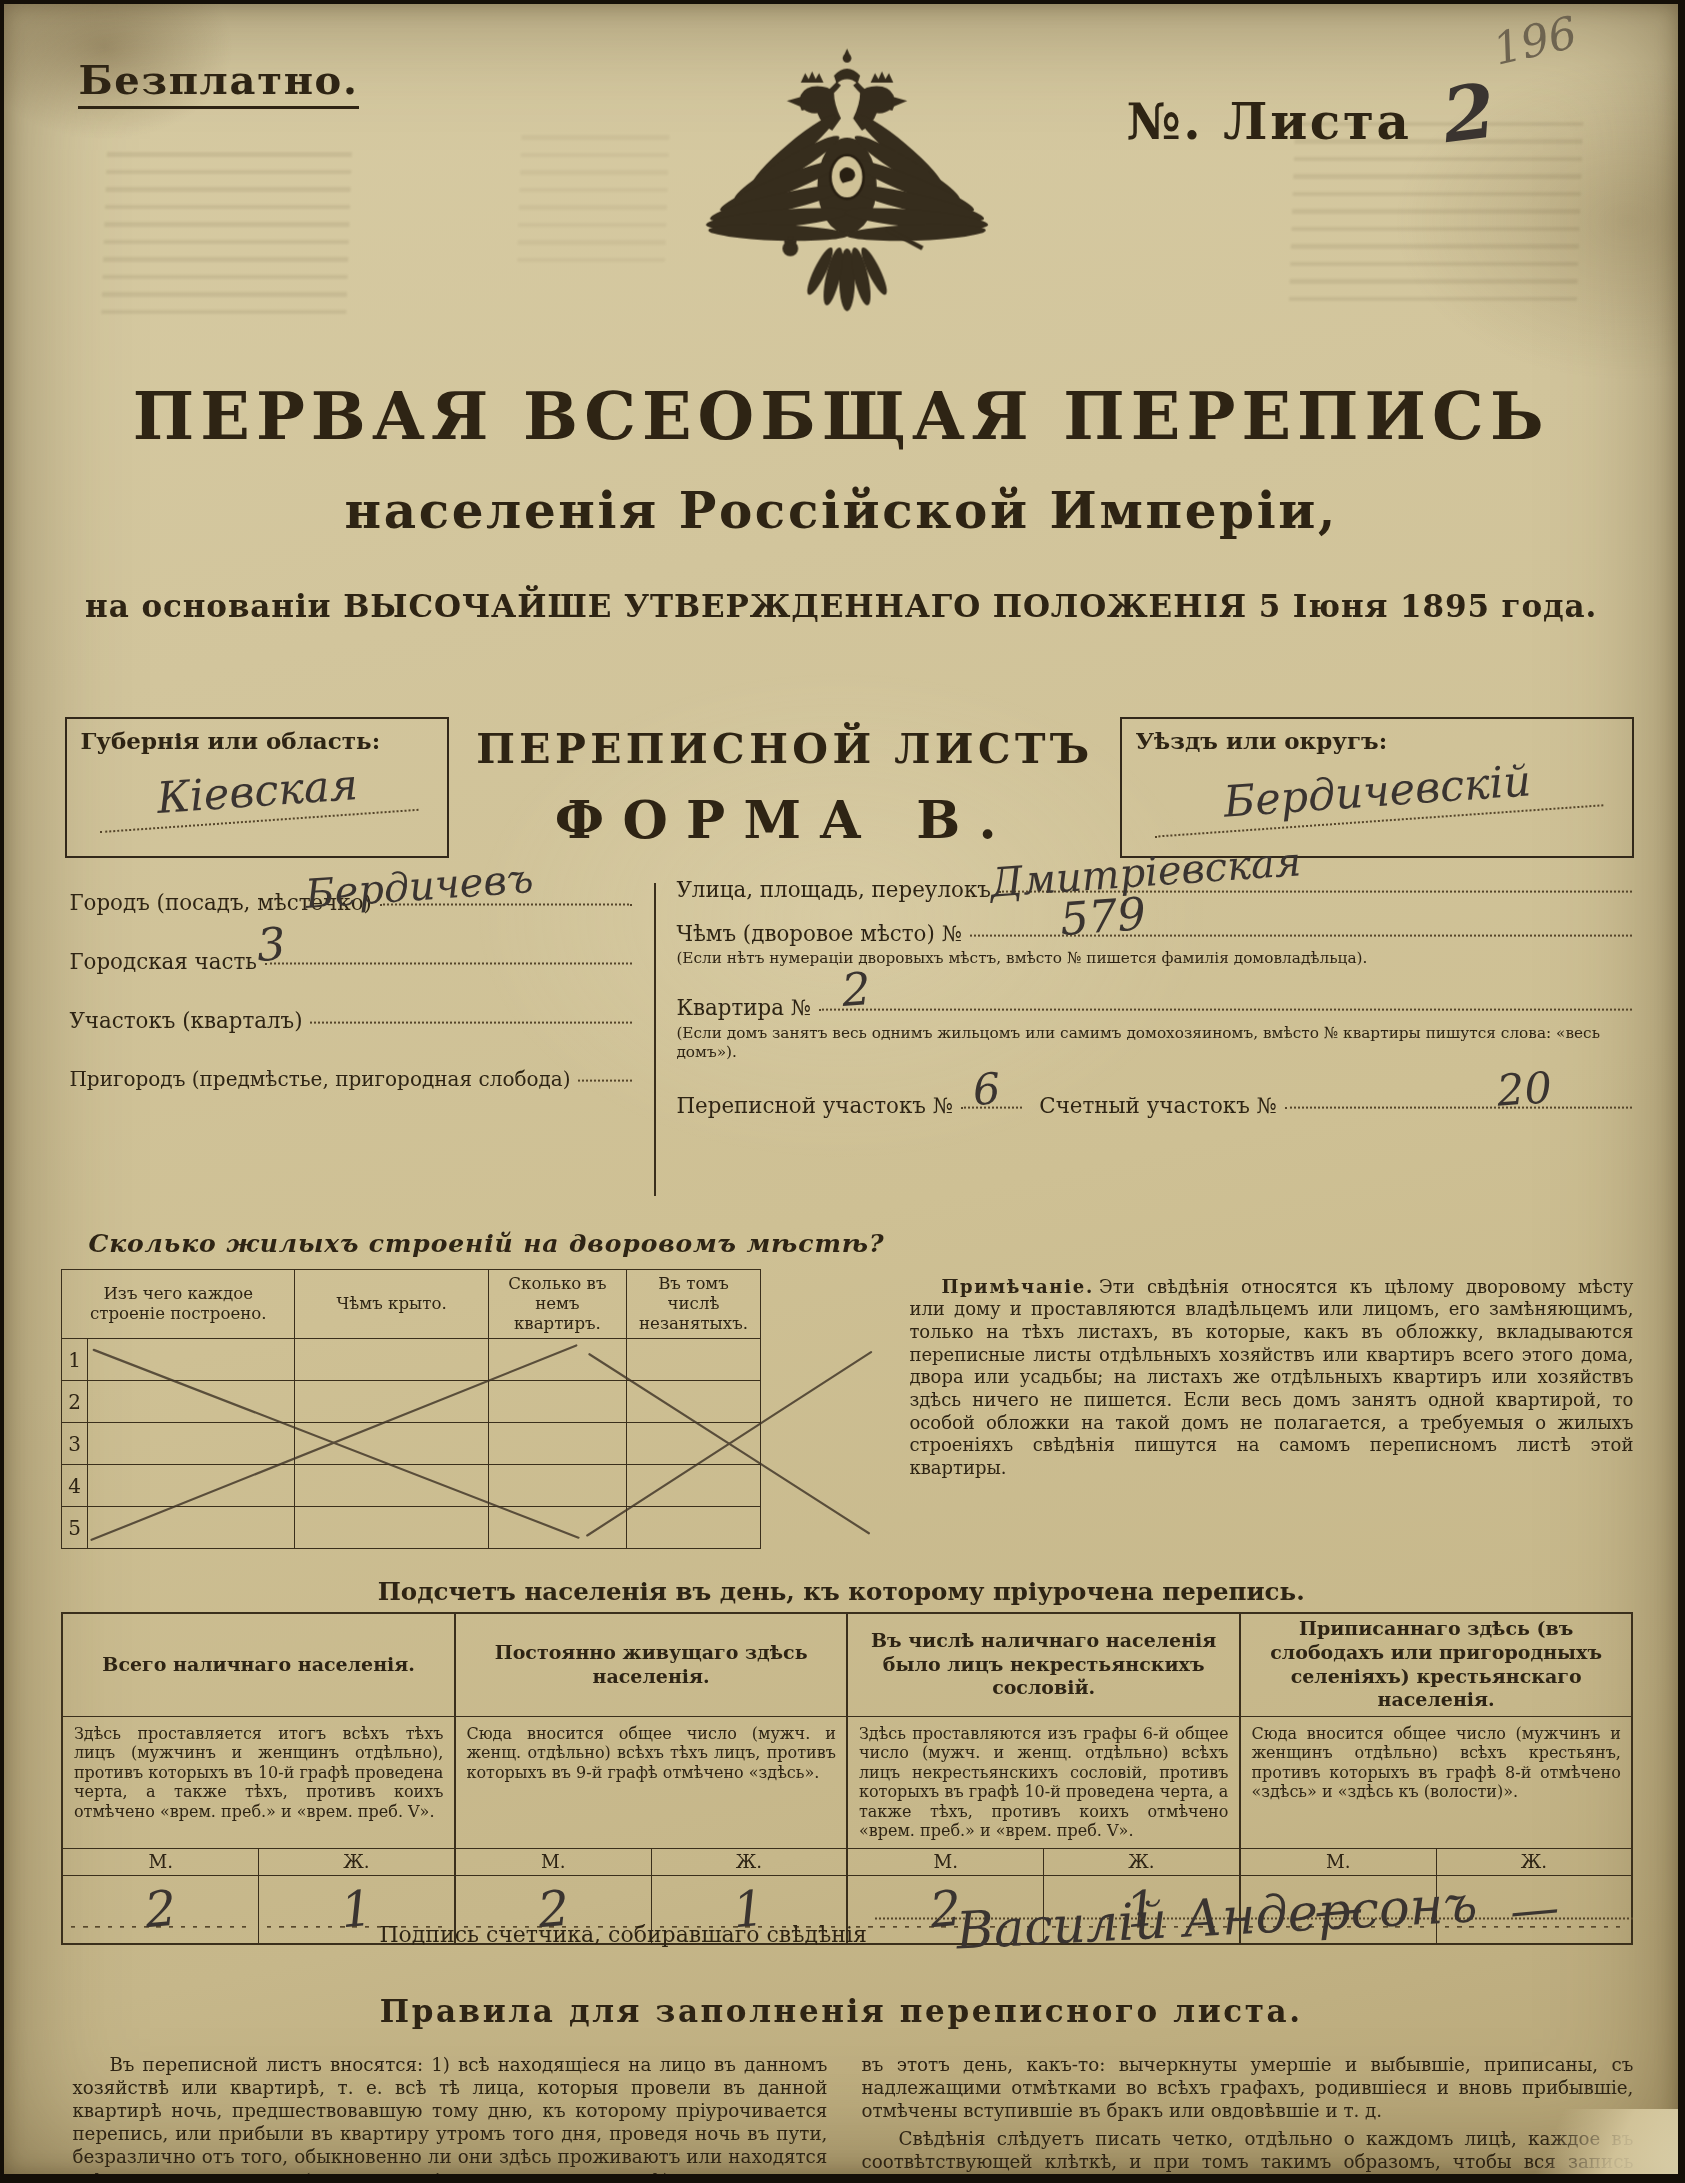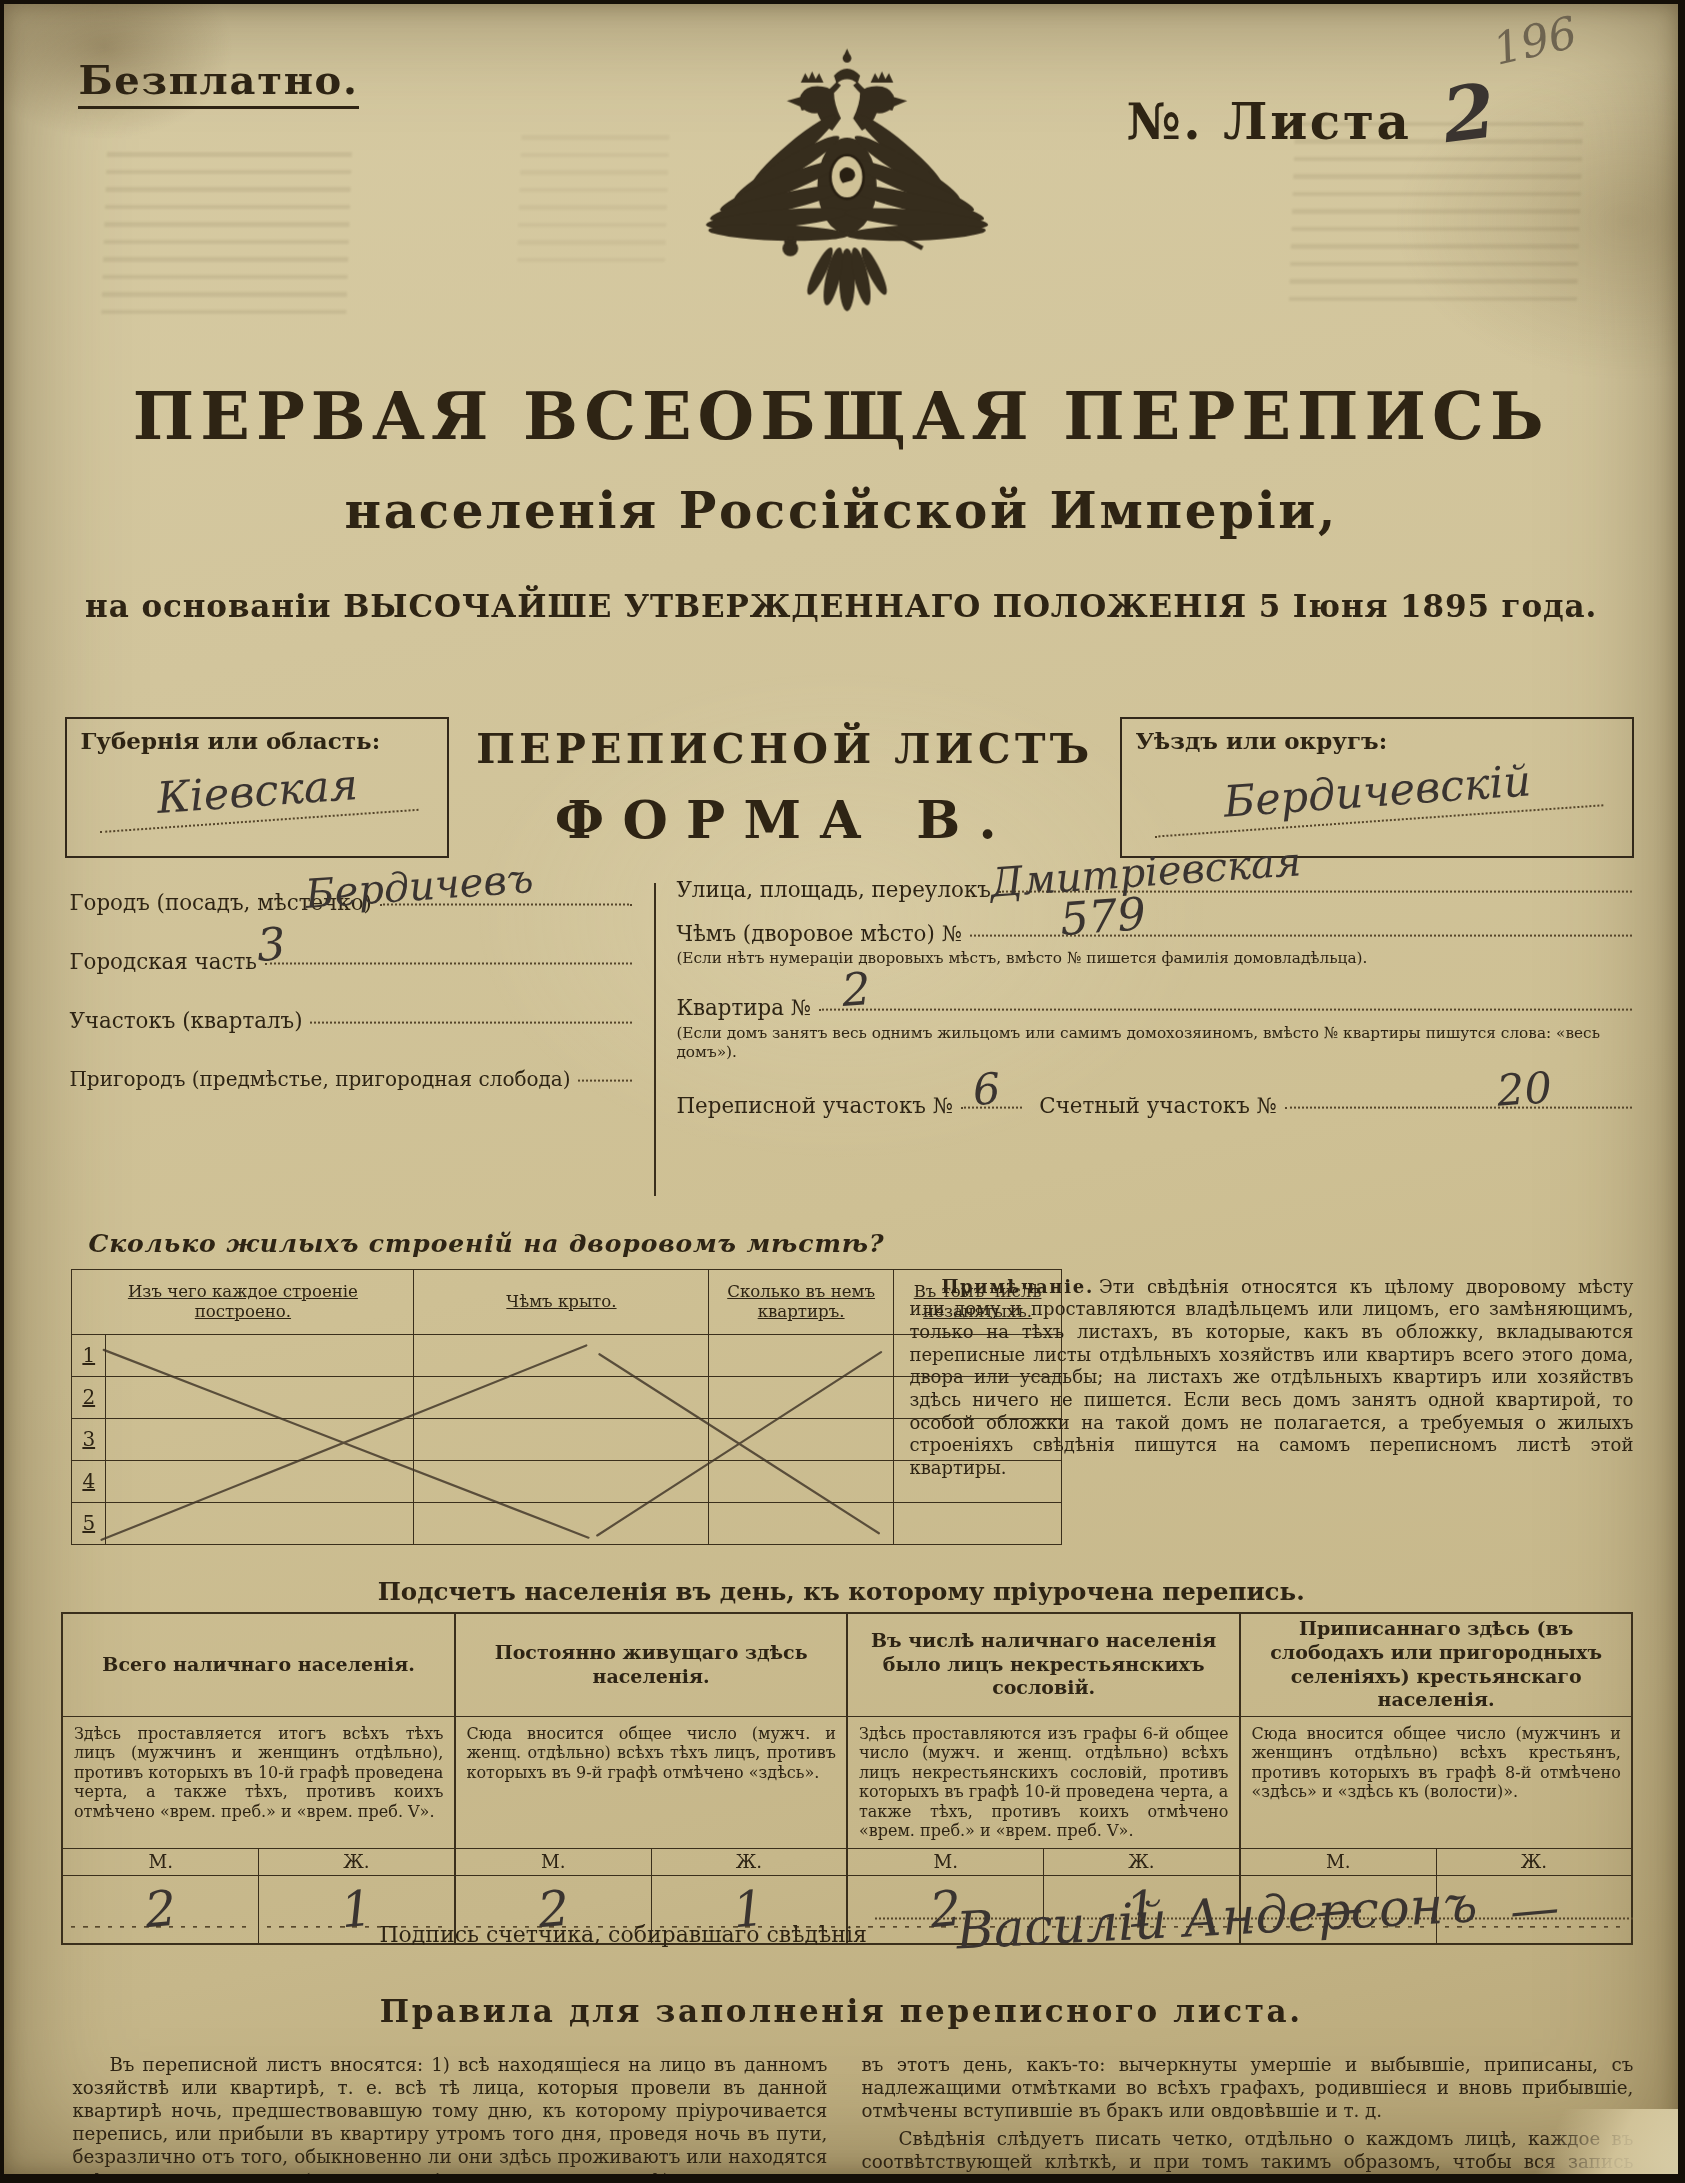--- a/index.html
+++ b/index.html
@@ -55,21 +55,21 @@
   .addr-right { left:672px; top:873px; width:956px; }
   .fieldrow { display:flex; align-items:baseline; position:relative; font-size:21.4px; }
   .leader { flex:1; min-width:22px; border-bottom:2.2px dotted #55452a; transform:translateY(-4.4px); margin-left:7.9px; }
   .leader.short { flex:0 0 61px; }
   .fval { position:absolute; font-size:40px; transform:rotate(-4deg); white-space:nowrap; }
   .fnote { font-size:15.3px; line-height:1.25; margin:3.5px 0 0; }
   .mb { margin-bottom:34px; }
   .mbs { margin-bottom:15px; }
 
   .bq { left:84px; top:1225px; font-size:25px; font-weight:bold; font-style:italic; letter-spacing:0.9px; }
-  .btwrap { left:67px; top:1265px; width:991px;text-decoration:underline; }
+  .btwrap { left:57px; top:1265px; width:700px; }
   table { border-collapse:collapse; }
   .btable { width:100%; }
   .btable th, .btable td { border:1.7px solid #3a2f1c; }
   .btable th { font-weight:normal; font-size:16.6px; height:65px; padding:4.4px 6.1px; line-height:1.2; }
   .btable td { height:42px; }
   .btable .bnum { font-size:20px; text-align:center; }
   .bx { position:absolute; left:0; top:0; pointer-events:none; }
 
   .note { left:905px; top:1272px; width:724px; font-size:18px; line-height:1.26; text-align:justify; text-indent:32px; }
   .note b { letter-spacing:1.7px; margin-right:5.2px; }

